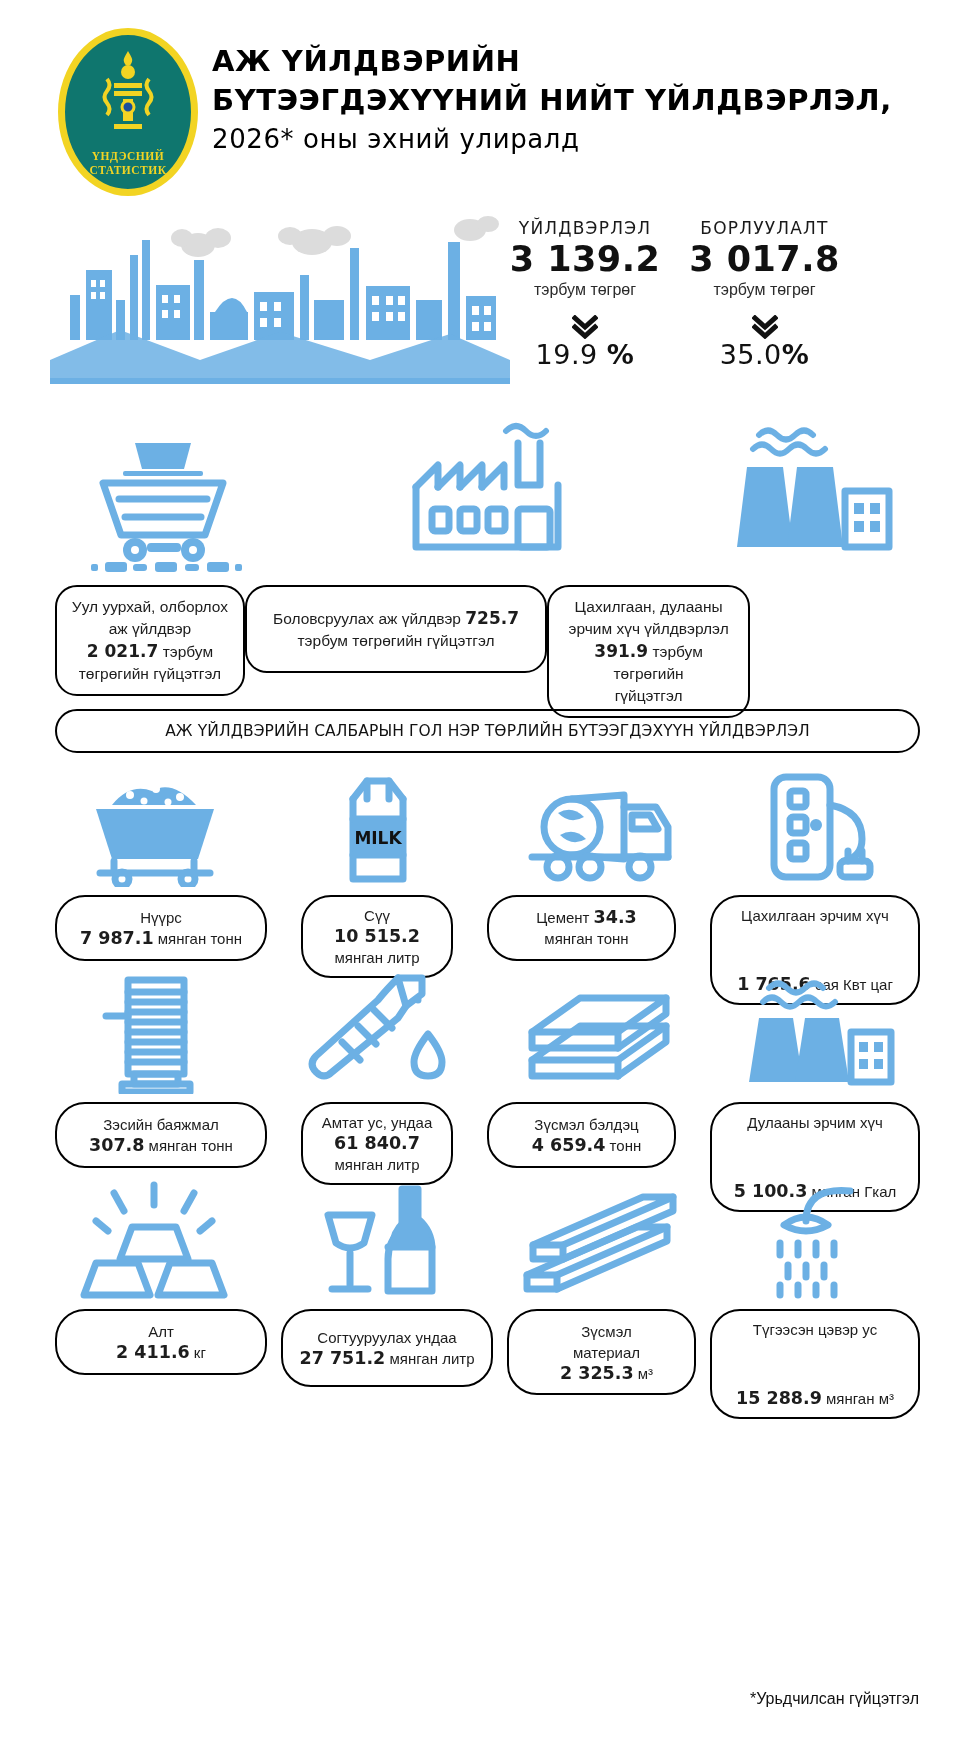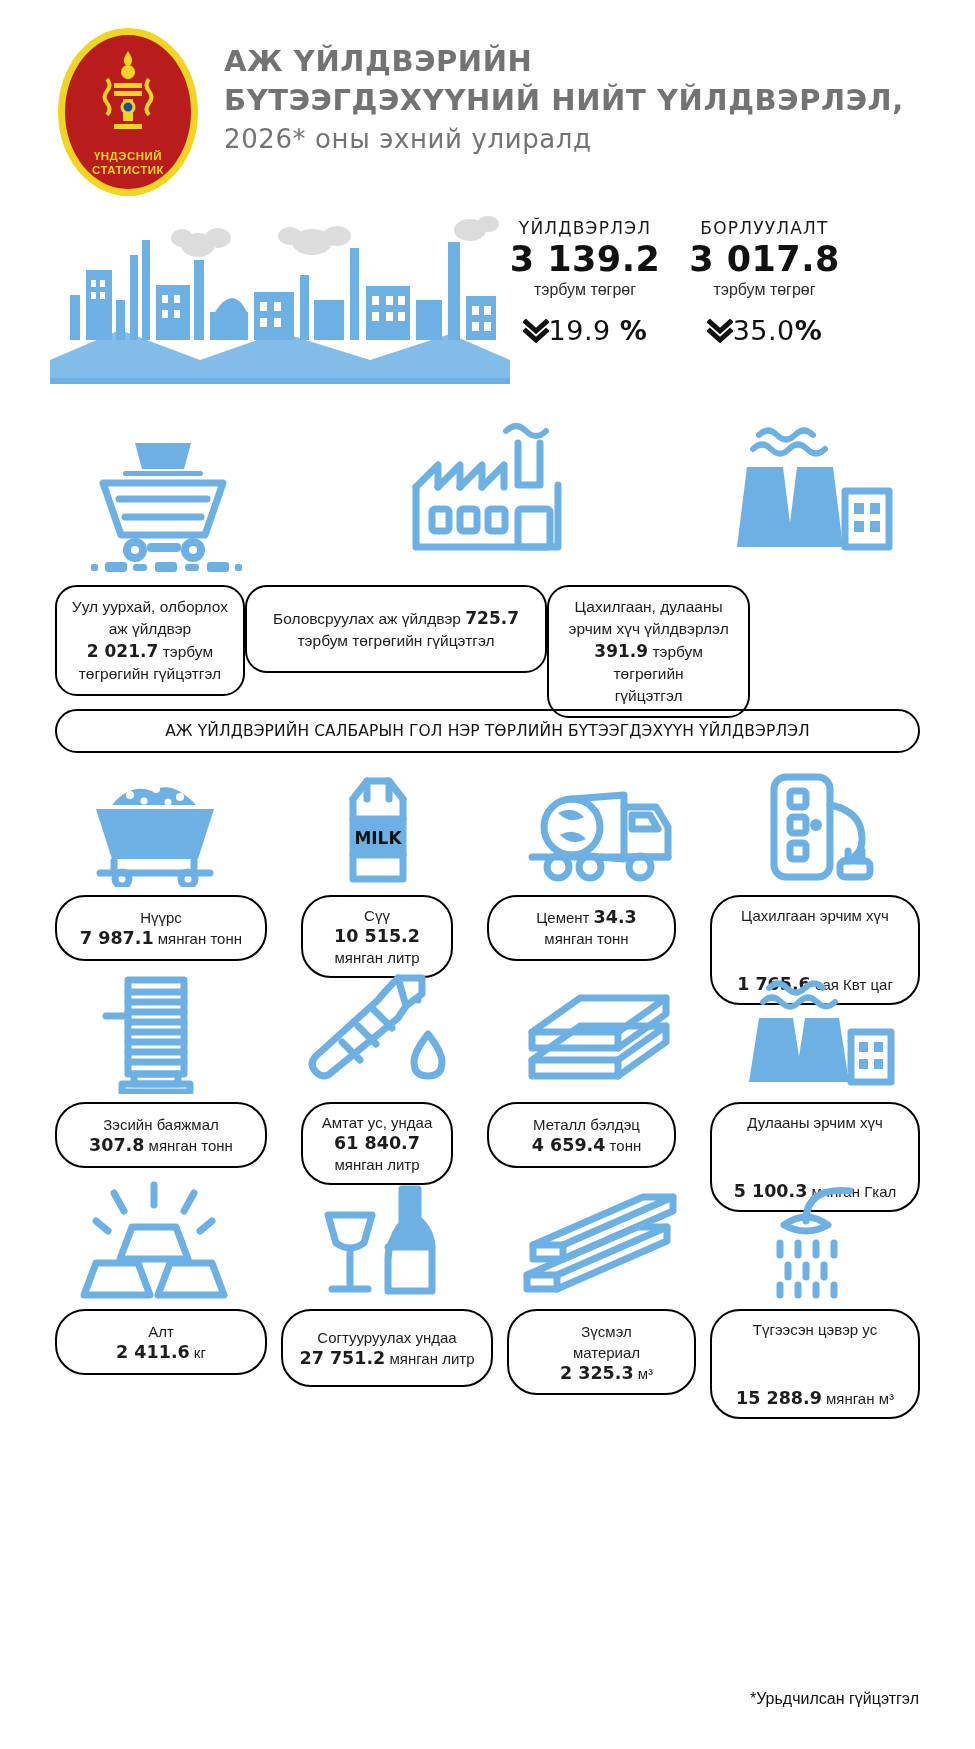--- a/index.html
+++ b/index.html
@@ -10,35 +10,36 @@
     overflow: hidden;
   }
   .page { position: relative; width: 975px; height: 1749px; }
 
   
   .header { position: relative; height: 200px; }
   .logo {
     position: absolute; left: 58px; top: 28px;
     width: 140px; height: 168px;
     border-radius: 50%;
-    background: #b91c1c;
+    background: #0f766e;
     border: 7px solid #f2d423;
     display: flex; flex-direction: column;
     align-items: center; justify-content: flex-start;
     padding-top: 14px;
+    font-family: Liberation Serif, serif;
   }
   .soyombo { width: 52px; height: 96px; }
   .logo-text {
     color: #f2d423; font-size: 11.5px; font-weight: bold;
     letter-spacing: .5px; line-height: 14px; text-align: center;
     margin-top: 4px;
   }
   .head-title {
-    position: absolute; left: 224px; top: 42px; width: 750px;
-    color: #737373;
+    position: absolute; left: 212px; top: 42px; width: 750px;
+    color: #000000;
     font-family: "DejaVu Sans", sans-serif;
     font-size: 29px; font-weight: bold;
     letter-spacing: .6px; line-height: 39px;
   }
   .head-title .l3 { font-weight: normal; font-size: 26px; }
 
   
   .hero { position: relative; height: 200px; }
   .hero-art {
     position: absolute; left: 50px; top: 0px; width: 460px; height: 195px;
@@ -54,21 +55,21 @@
   .stat-num {
     font-family: "DejaVu Sans", sans-serif;
     font-size: 35px; font-weight: bold; color: #111;
     text-align: center; line-height: 42px; letter-spacing: .5px;
   }
   .stat-unit {
     font-size: 16px; color: #2b2b2b; text-align: center; margin-top: 1px;
   }
   .stat-pct-row {
     display: flex; align-items: center; justify-content: center;
-    margin-top: 16px;
+    margin-top: 16px; flex-direction: column;
   }
   .chev-dd { width: 26px; height: 24px; flex: none; }
   .stat-pct {
     font-family: "DejaVu Sans", sans-serif;
     font-size: 27px; color: #111; letter-spacing: .5px; white-space: nowrap;
   }
   .stat-pct b { font-weight: bold; }
 
   
   .sectors { position: relative; height: 305px; }
@@ -523,21 +524,21 @@
       <div class="pbox pb-a">
         <div>Зэсийн баяжмал</div>
         <div><b>307.8</b><span> мянган тонн</span></div>
       </div>
       <div class="pbox pb-b">
         <div>Амтат ус, ундаа</div>
         <div><b>61 840.7</b></div>
         <div>мянган литр</div>
       </div>
       <div class="pbox pb-c">
-        <div>Металл бэлдэц</div>
+        <div>Зүсмэл бэлдэц</div>
         <div><b>4 659.4</b><span> тонн</span></div>
       </div>
       <div class="pbox pb-d">
         <div>Дулааны эрчим хүч</div>
         <div><b>5 100.3</b><span> мянган Гкал</span></div>
       </div>
     </div>
   </div>
 
   <div class="prow">

